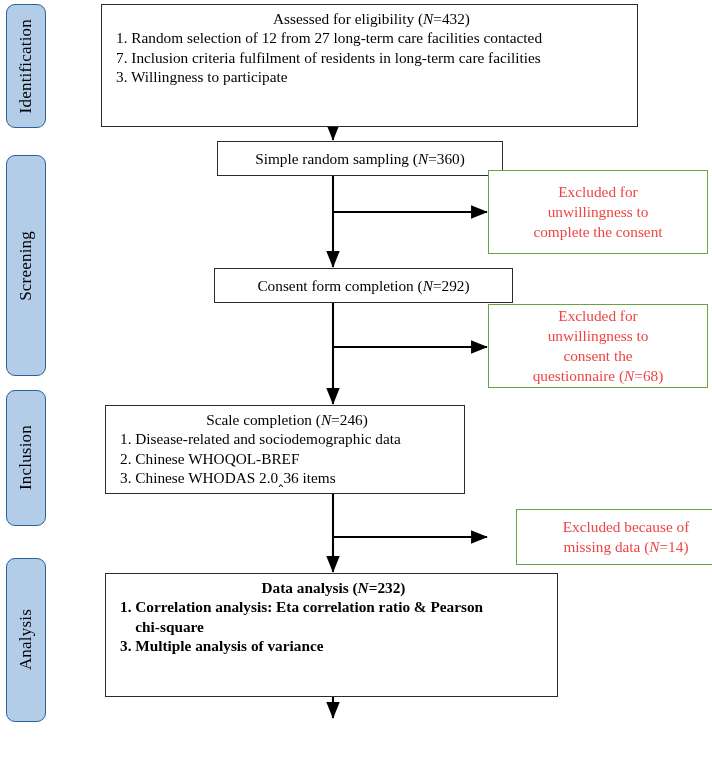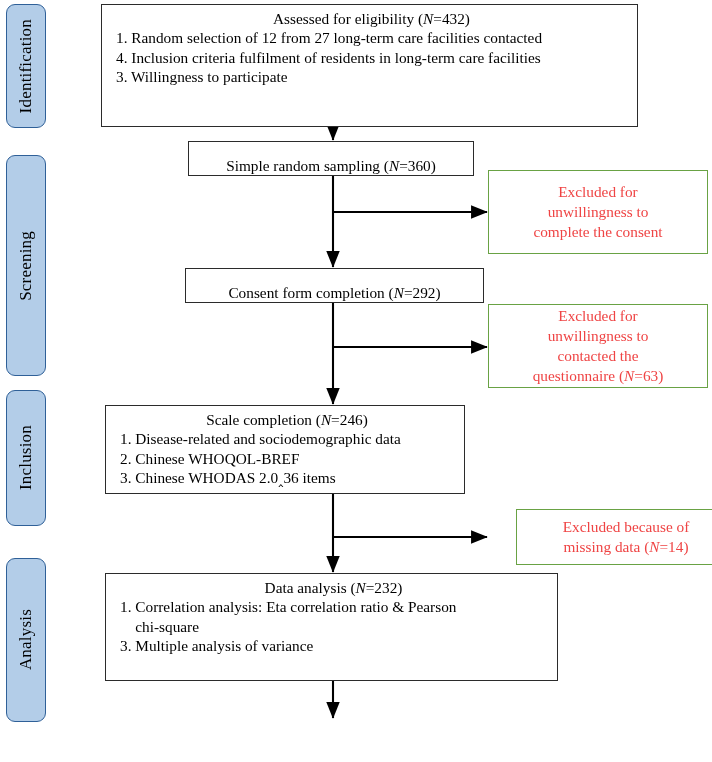--- a/index.html
+++ b/index.html
@@ -41,23 +41,24 @@
     position: absolute;
     box-sizing: border-box;
     background: #ffffff;
     border: 1.4px solid #2b2b2b;
     color: #000000;
     font-size: 15.3px;
     line-height: 1.26;
   }
   .flow-box.center-text {
     display: flex;
-    align-items: flex-end;
+    align-items: center;
     justify-content: center;
     text-align: center;
+    margin-left: 29px;
   }
   .excl-box {
     position: absolute;
     box-sizing: border-box;
     background: #ffffff;
     border: 1.6px solid #69a244;
     color: #ef4444;
     font-size: 15.3px;
     line-height: 1.3;
     display: flex;
@@ -137,21 +138,21 @@
 
   <div class="stage-tab" style="left:6px; top:558px; width:40px; height:164px;">
     <span class="stage-label">Analysis</span>
   </div>
 
   <div class="flow-box" style="left:65px; top:4px; width:537px; height:123px;margin-left:36px;">
     <div class="box-inner">
       <span class="box-title"><span>Assessed for eligibility (</span><span class="ital">N</span><span>=432)</span></span>
       <ul class="box-list">
         <li>1. Random selection of 12 from 27 long-term care facilities contacted</li>
-        <li>4. Inclusion criteria fulfilment of residents in long-term care facilities</li>
+        <li>7. Inclusion criteria fulfilment of residents in long-term care facilities</li>
         <li>3. Willingness to participate</li>
       </ul>
     </div>
   </div>
 
   <div class="flow-box center-text" style="left:188px; top:141px; width:286px; height:35px;">
     <span><span>Simple random sampling (</span><span class="ital">N</span><span>=360)</span></span>
   </div>
 
   <div class="flow-box center-text" style="left:185px; top:268px; width:299px; height:35px;">
@@ -162,21 +163,21 @@
     <div class="box-inner">
       <span class="box-title"><span>Scale completion (</span><span class="ital">N</span><span>=246)</span></span>
       <ul class="box-list">
         <li>1. Disease-related and sociodemographic data</li>
         <li>2. Chinese WHOQOL-BREF</li>
         <li>3. Chinese WHODAS 2.0‸36 items</li>
       </ul>
     </div>
   </div>
 
-  <div class="flow-box" style="left:105px; top:573px; width:453px; height:108px;">
+  <div class="flow-box" style="left:105px; top:573px; width:453px; height:124px;font-weight:bold;">
     <div class="box-inner">
       <span class="box-title"><span>Data analysis (</span><span class="ital">N</span><span>=232)</span></span>
       <ul class="box-list">
         <li>1. Correlation analysis: Eta correlation ratio &amp; Pearson</li>
         <li>&nbsp;&nbsp;&nbsp;&nbsp;chi-square</li>
         <li>3. Multiple analysis of variance</li>
       </ul>
     </div>
   </div>
 
@@ -186,22 +187,22 @@
       <div>Excluded for</div>
       <div>unwillingness to</div>
       <div>complete the consent</div>
     </div>
   </div>
 
   <div class="excl-box" style="left:488px; top:304px; width:220px; height:84px;">
     <div>
       <div>Excluded for</div>
       <div>unwillingness to</div>
-      <div>contacted the</div>
-      <div><span>questionnaire (</span><span class="ital">N</span><span>=63)</span></div>
+      <div>consent the</div>
+      <div><span>questionnaire (</span><span class="ital">N</span><span>=68)</span></div>
     </div>
   </div>
 
   <div class="excl-box" style="left:476px; top:509px; width:220px; height:56px;margin-left:40px;">
     <div>
       <div>Excluded because of</div>
       <div><span>missing data (</span><span class="ital">N</span><span>=14)</span></div>
     </div>
   </div>
 

